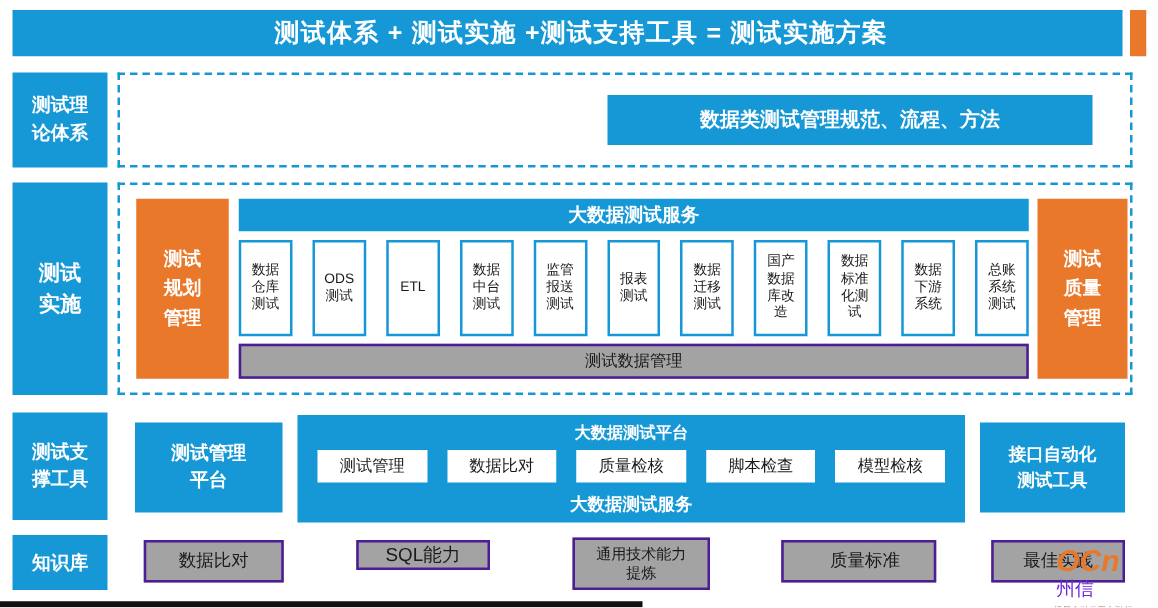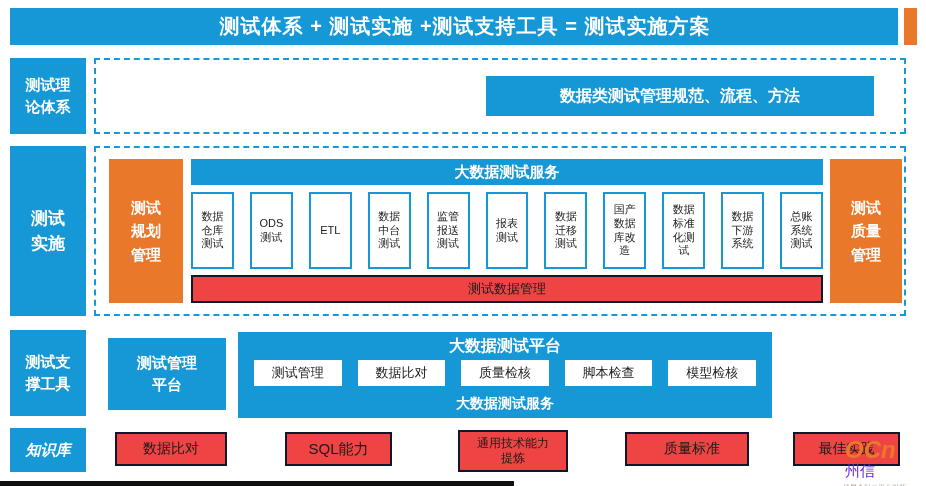--- a/index.html
+++ b/index.html
@@ -4,21 +4,21 @@
 <style>
   * { margin:0; padding:0; box-sizing:border-box; }
   html,body { background:#ffffff; }
   body { font-family:"Liberation Sans","DejaVu Sans",sans-serif; }
   .page { position:relative; width:926px; height:486px; background:#fff; overflow:hidden; }
   .abs { position:absolute; }
   .cell { display:flex; align-items:center; justify-content:center; text-align:center; white-space:pre-line; }
   .blue { background:#1598d5; color:#fff; font-weight:bold; }
   .orangebox { background:#e9782a; color:#fff; font-weight:bold; }
   .dashed { border:2px dashed #1598d5; background:#fff; }
-  .whitebox { background:#ef4444; border:2px solid #0f172a; color:#1a1a1a; }
+  .whitebox { background:#a3a3a3; border:2px solid #4c1d95; color:#1a1a1a; }
 
   
   .banner { left:10px; top:8px; width:888px; height:37px; justify-content:center; padding-left:22px; font-size:20px; letter-spacing:1px; }
   .banner-accent { left:904px; top:8px; width:13px; height:37px; background:#e9782a; }
 
   
   .side-theory { left:10px; top:58px; width:76px; height:76px; font-size:15px; line-height:1.45; }
   .panel-theory { left:94px; top:58px; width:812px; height:76px; }
   .theory-b0 { left:26px; top:16px; width:340px; height:40px; font-size:16px; }
   .theory-b1 { left:390px; top:16px; width:388px; height:40px; font-size:16px; }
@@ -31,30 +31,30 @@
   .impl-mid { left:95px; top:11px; width:544px; height:144px; position:absolute; }
   .svc-header { left:0; top:0; width:632px; height:26px; font-size:15px; }
   .svc-row { left:0; top:33px; width:632px; height:77px; display:flex; gap:16px; position:absolute; }
   .svc-box { flex:1; display:flex; align-items:center; justify-content:center; text-align:center; white-space:pre-line; background:#fff; border:2px solid #1598d5; color:#1a1a1a; font-size:11px; line-height:1.25; }
   .svc-footer { left:0; top:116px; width:632px; height:28px; font-size:13px; }
 
   
   .side-tools { left:10px; top:330px; width:76px; height:86px; font-size:15px; line-height:1.45; }
   .tools-left { left:108px; top:338px; width:118px; height:72px; font-size:15px; line-height:1.5; }
   .tools-mid { left:238px; top:332px; width:534px; height:86px; position:absolute; background:#1598d5; }
-  .plat-header { left:0; top:2px; width:534px; height:24px; font-size:16px; color:#fff; font-weight:bold;text-align:right; }
+  .plat-header { left:0; top:2px; width:534px; height:24px; font-size:13px; color:#fff; font-weight:bold;text-align:right; }
   .plat-row { left:0; top:28px; width:534px; height:26px; display:flex; gap:16px; padding:0 16px; position:absolute; }
   .plat-box { flex:1; display:flex; align-items:center; justify-content:center; text-align:center; background:#fff; color:#1a1a1a; font-size:13px; }
   .plat-footer { left:0; top:60px; width:534px; height:24px; font-size:14px; color:#fff; font-weight:bold; }
   .tools-right { left:784px; top:338px; width:116px; height:72px; font-size:14px; line-height:1.5; }
 
   
-  .side-know { left:10px; top:428px; width:76px; height:44px; font-size:15px;font-style:italic; }
+  .side-know { left:10px; top:428px; width:76px; height:44px; font-size:15px; }
   .k0 { left:115px; top:432px; width:112px; height:34px; font-size:14px; }
-  .k1 { left:285px; top:432px; width:107px; height:34px; font-size:15px; }
+  .k1 { left:285px; top:432px; width:107px; height:24px; font-size:15px; }
   .k2 { left:458px; top:430px; width:110px; height:42px; font-size:12px; line-height:1.25; }
   .k3 { left:625px; top:432px; width:124px; height:34px; font-size:14px;padding-left:10px; }
   .k4 { left:793px; top:432px; width:107px; height:34px; font-size:14px; }
 
   
   .logo { left:843px; top:438px; width:82px; position:absolute; text-align:left; }
   .logo-row { display:flex; align-items:baseline;flex-direction:column; }
   .logo-mark { color:#e9782a; font-weight:bold; font-style:italic; font-size:24px; line-height:1; }
   .logo-name { color:#6d28d9; font-weight:normal; font-size:15px; margin-left:2px; }
   .logo-tagline { font-size:7px; color:#a8876b; margin-top:2px; white-space:nowrap; }
@@ -133,20 +133,22 @@
     <div class="abs cell plat-header">大数据测试平台</div>
     <div class="plat-row">
       <div class="plat-box">测试管理</div>
       <div class="plat-box">数据比对</div>
       <div class="plat-box">质量检核</div>
       <div class="plat-box">脚本检查</div>
       <div class="plat-box">模型检核</div>
     </div>
     <div class="abs cell plat-footer">大数据测试服务</div>
   </div>
+  <div class="abs cell blue tools-right">接口自动化
+测试工具</div>
 
   <div class="abs cell blue side-know">知识库</div>
   <div class="abs cell whitebox k0">数据比对</div>
   <div class="abs cell whitebox k1">SQL能力</div>
   <div class="abs cell whitebox k2">通用技术能力
 提炼</div>
   <div class="abs cell whitebox k3">质量标准</div>
   <div class="abs cell whitebox k4">最佳实践</div>
 
   <div class="logo">

